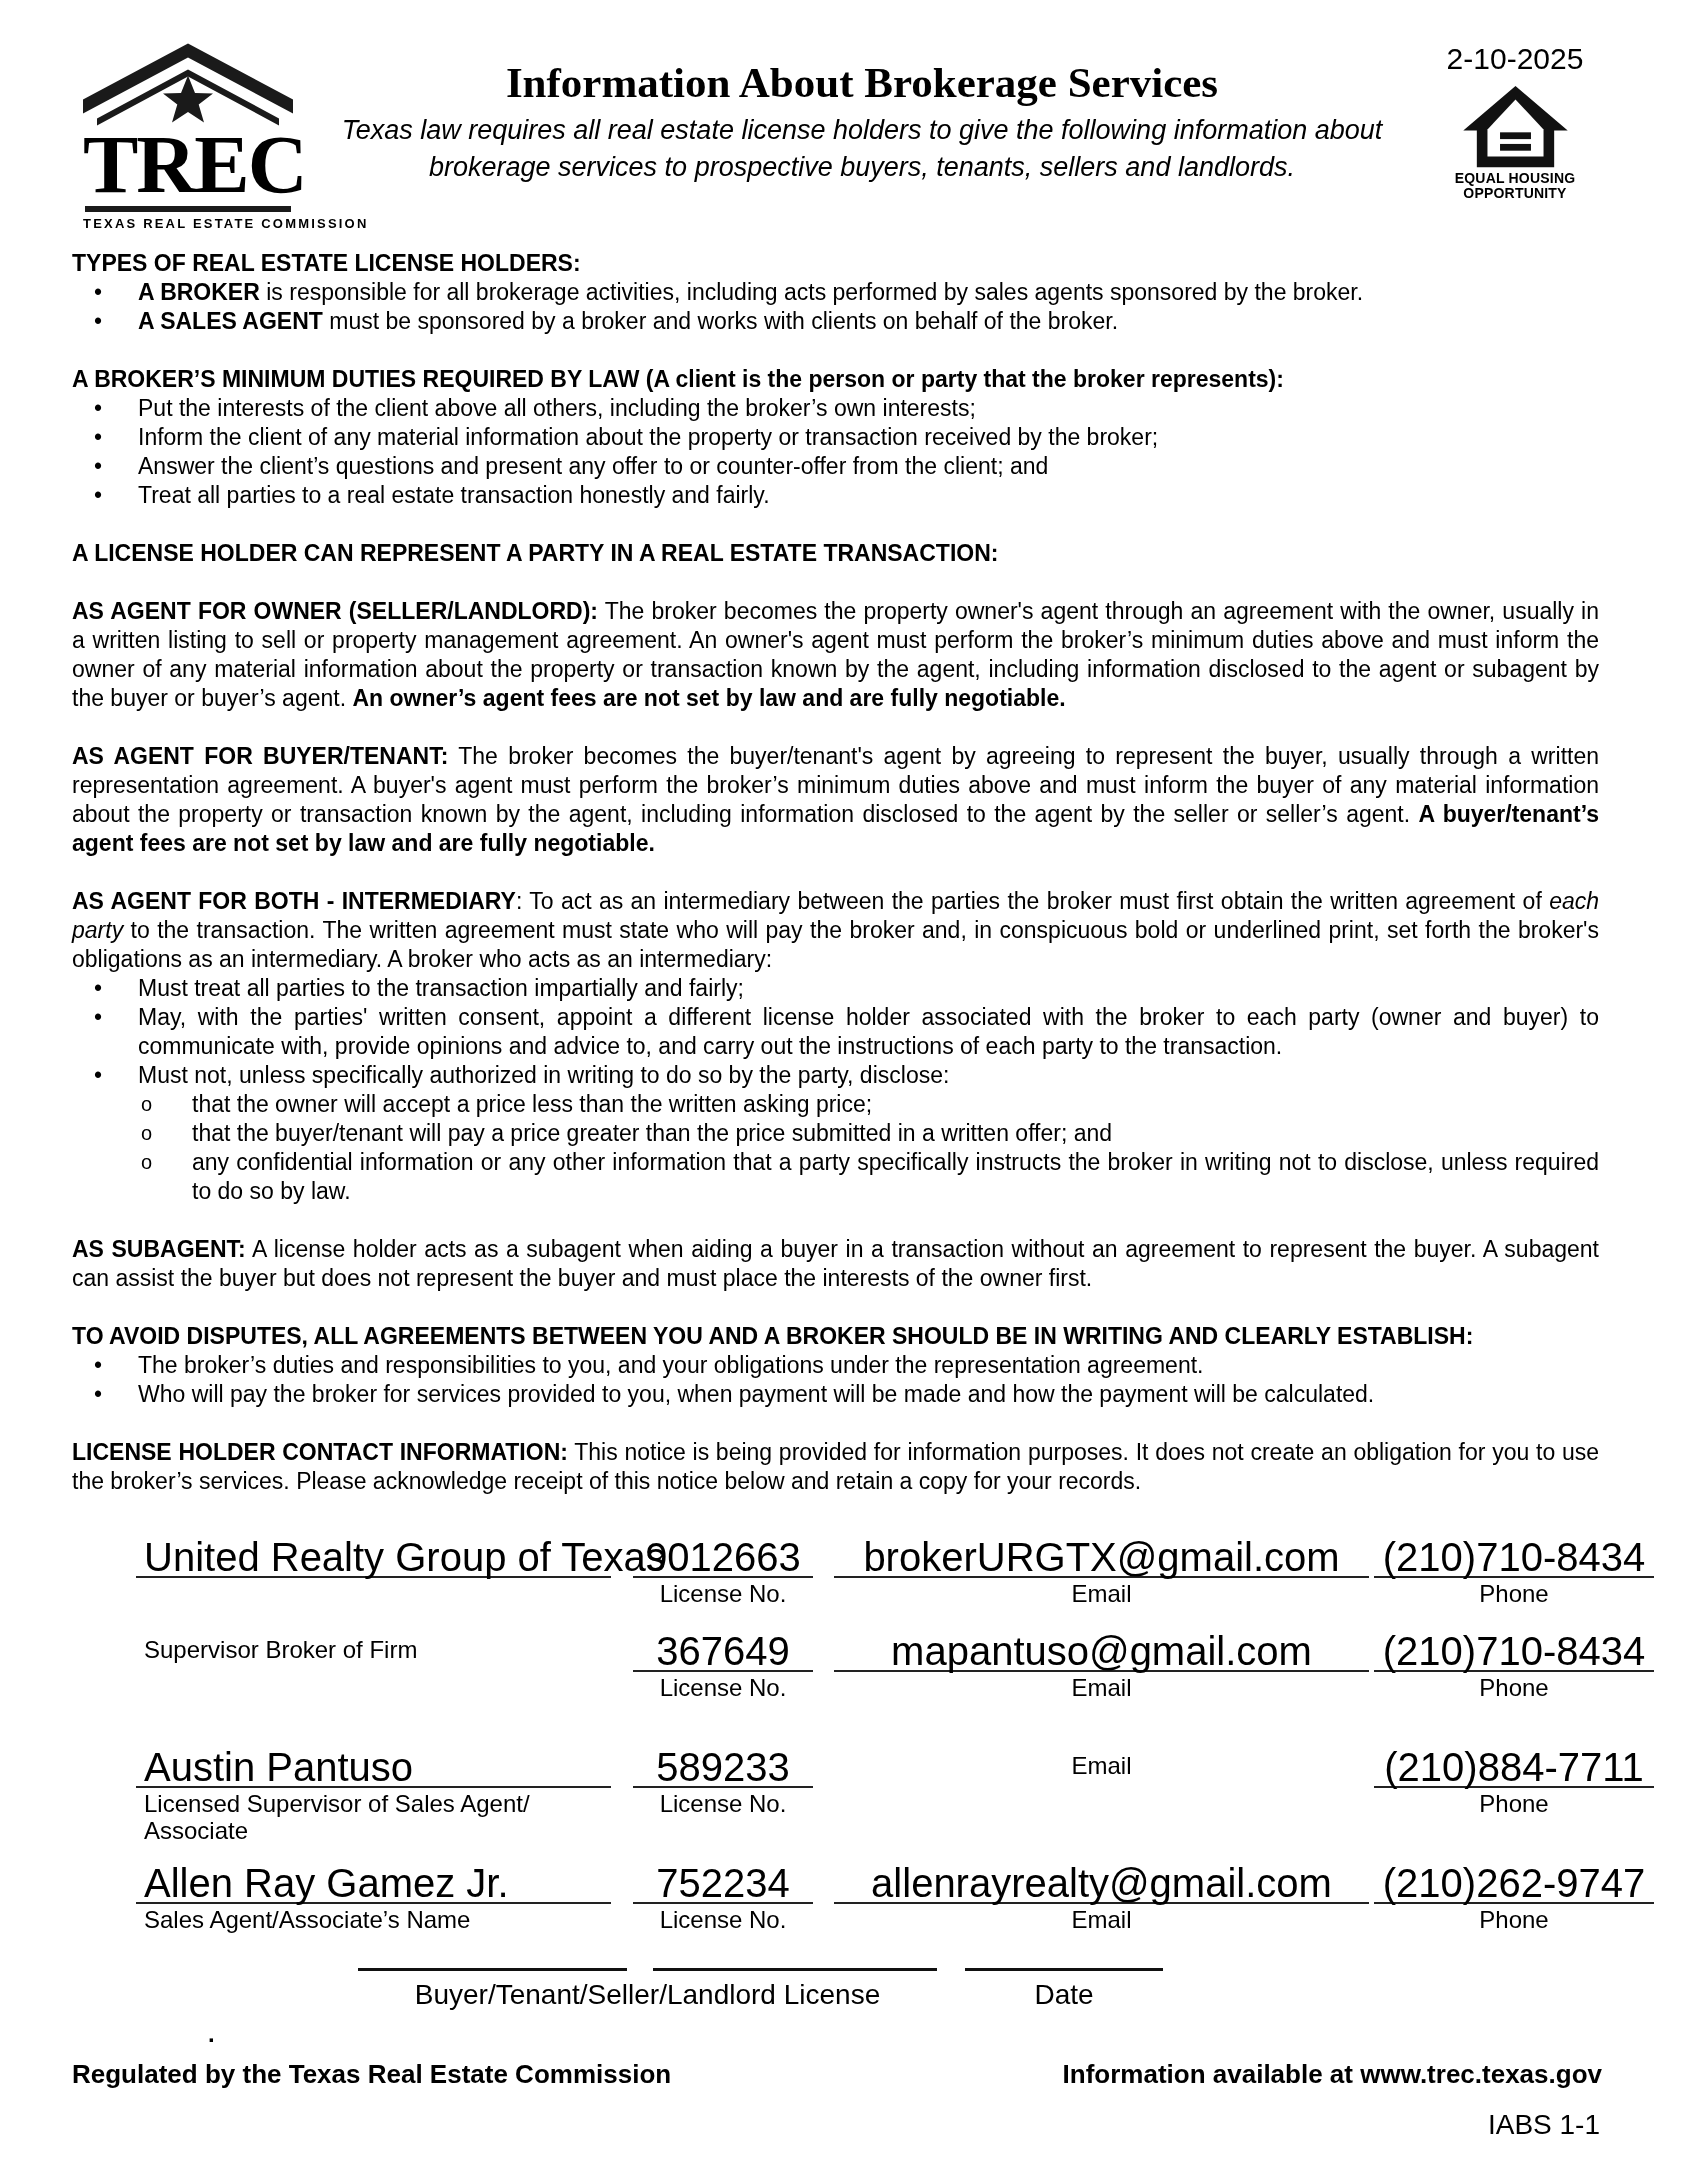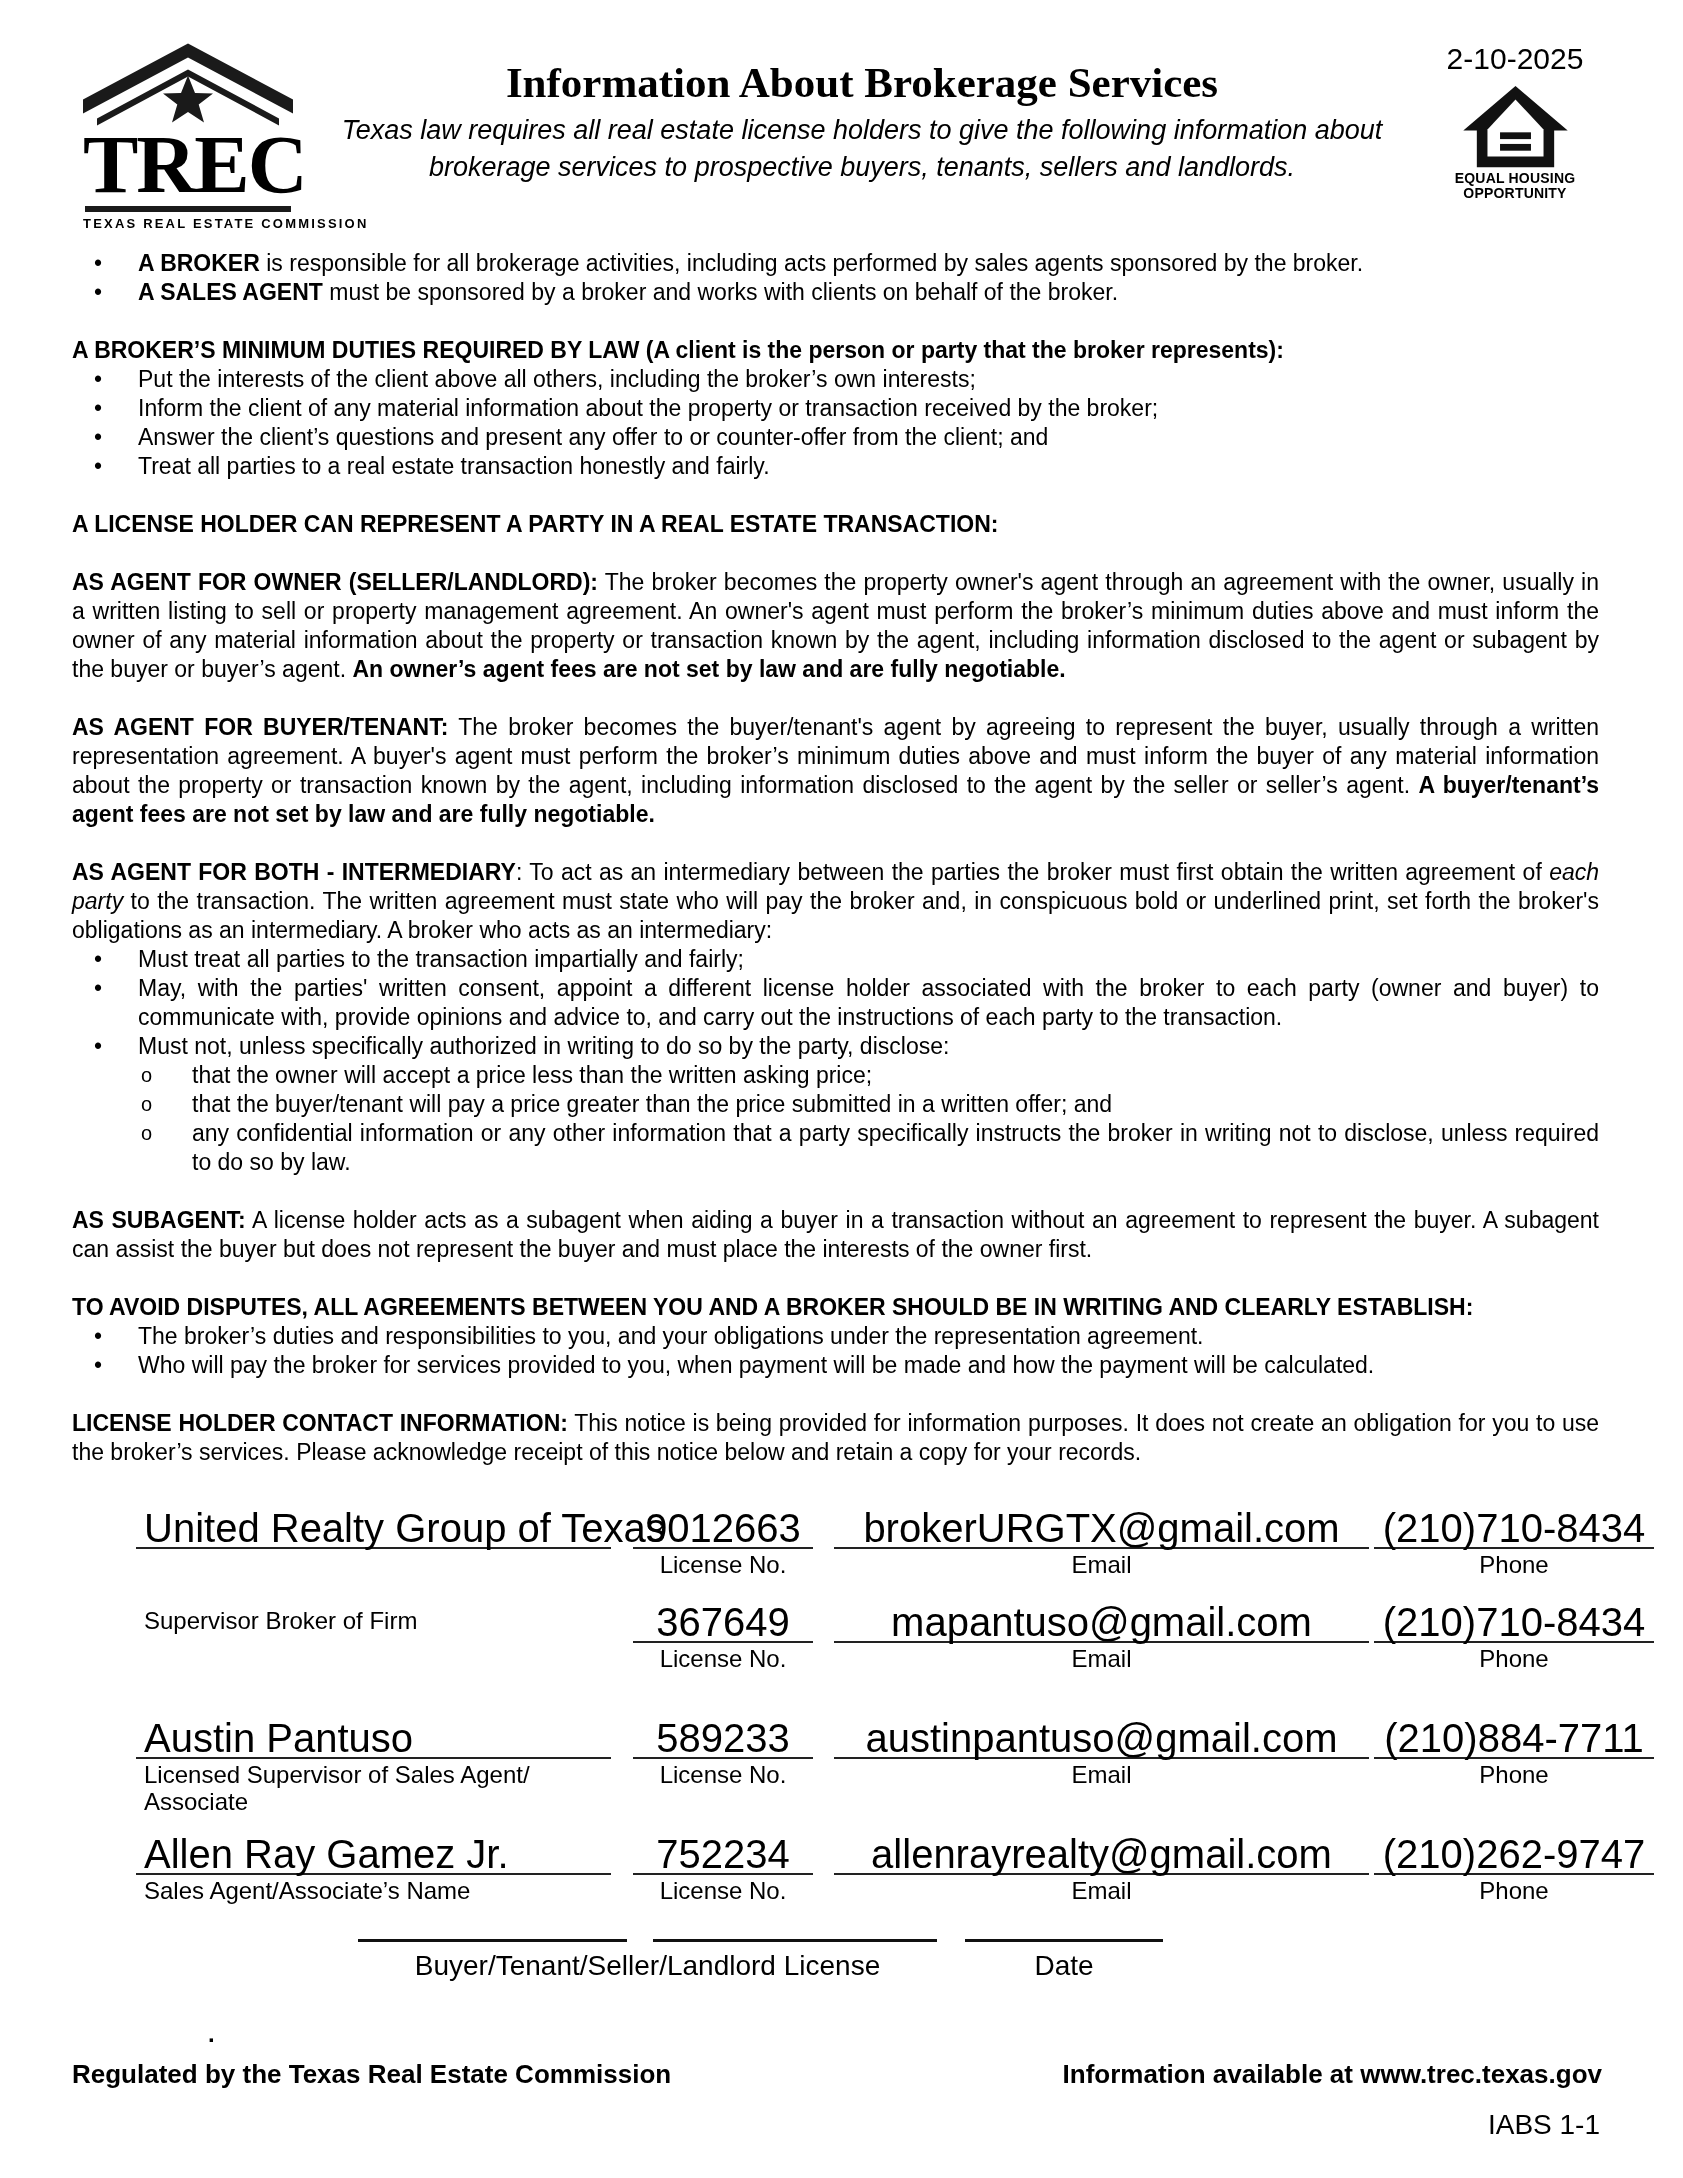--- a/index.html
+++ b/index.html
@@ -101,20 +101,21 @@
         </svg>
         <div class="eho-text">EQUAL HOUSING</div>
         <div class="eho-text">OPPORTUNITY</div>
       </div>
     </div>
   </div>
 
   <div class="body">
 
     <div class="sec">
+      <div class="heading">TYPES OF REAL ESTATE LICENSE HOLDERS:</div>
       <div class="bullet">
         <span class="marker">•</span>
         <div class="btxt"><b>A BROKER</b><span> is responsible for all brokerage activities, including acts performed by sales agents sponsored by the broker.</span></div>
       </div>
       <div class="bullet">
         <span class="marker">•</span>
         <div class="btxt"><b>A SALES AGENT</b><span> must be sponsored by a broker and works with clients on behalf of the broker.</span></div>
       </div>
     </div>
 
@@ -239,21 +240,20 @@
       <div class="contact-row row-3">
         <div class="cell c-name">
           <div class="fvalue">Austin Pantuso</div>
           <div class="flabel">Licensed Supervisor of Sales Agent/ Associate</div>
         </div>
         <div class="cell c-license">
           <div class="fvalue">589233</div>
           <div class="flabel">License No.</div>
         </div>
         <div class="cell c-email">
-          <div class="fvalue">austinpantuso@gmail.com</div>
           <div class="flabel">Email</div>
         </div>
         <div class="cell c-phone">
           <div class="fvalue">(210)884-7711</div>
           <div class="flabel">Phone</div>
         </div>
       </div>
 
       <div class="contact-row row-4">
         <div class="cell c-name">

